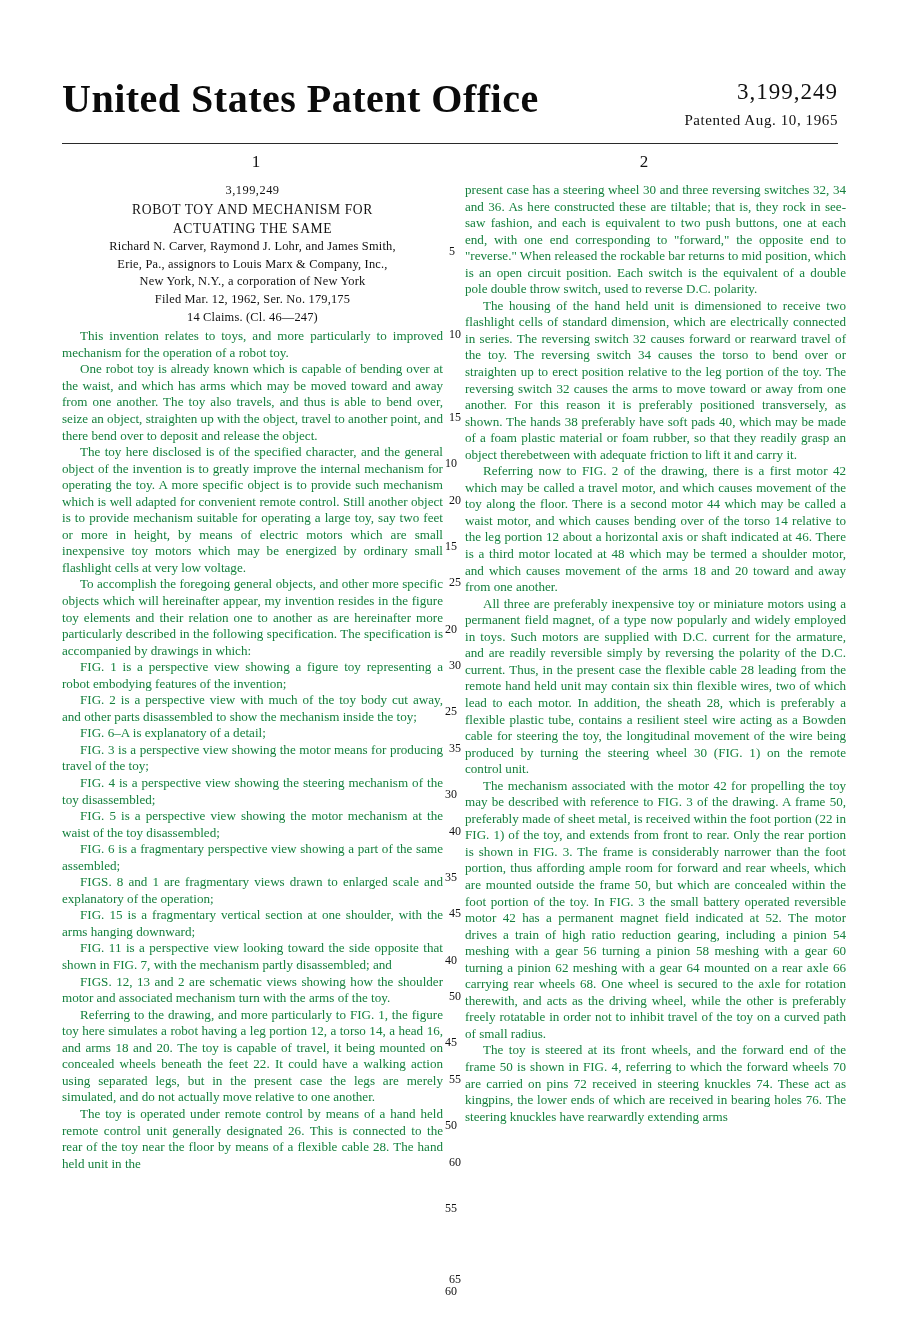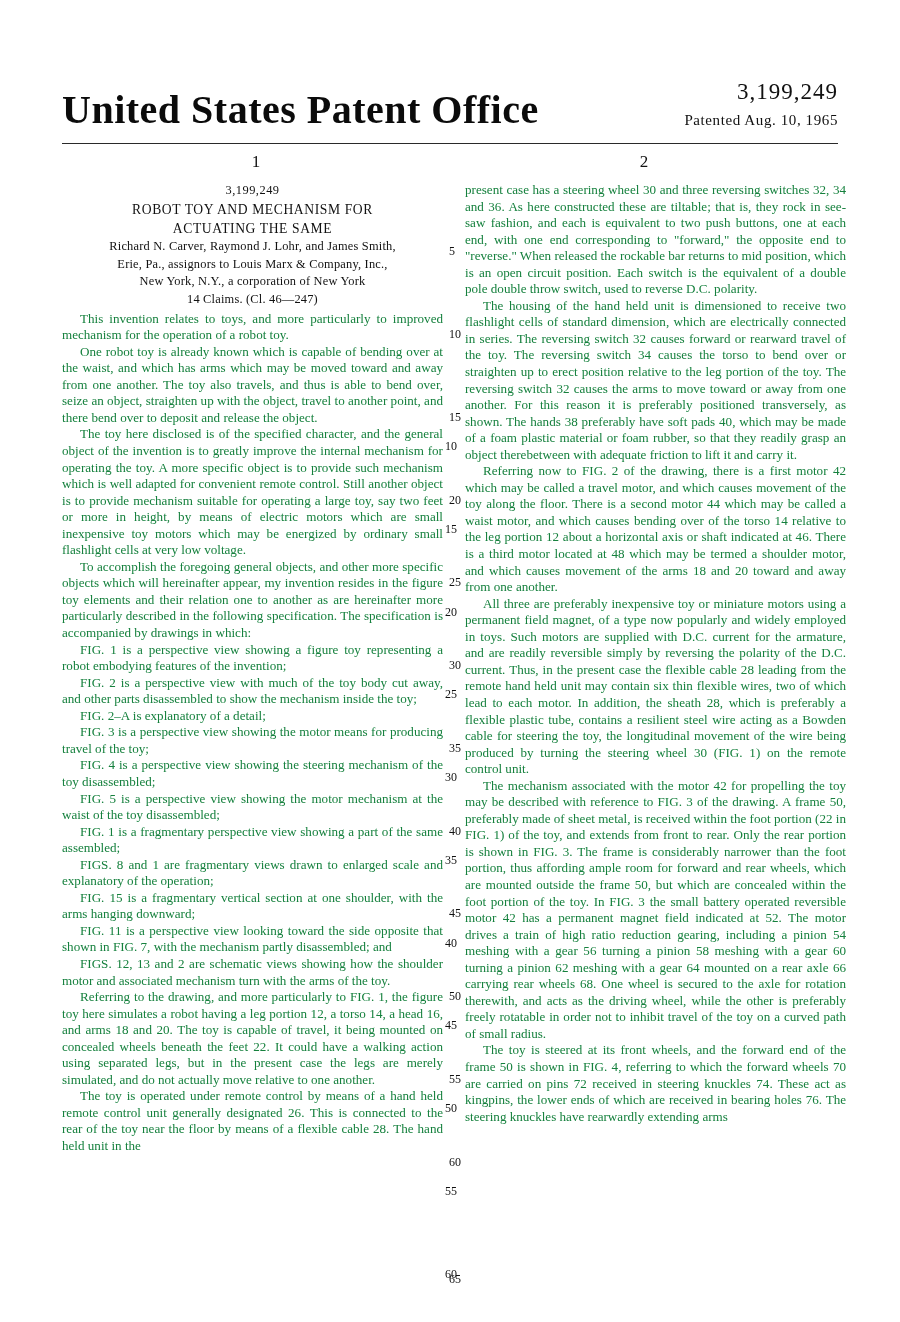--- a/index.html
+++ b/index.html
@@ -21,21 +21,20 @@
     width: 900px;
     height: 1322px;
     padding: 0;
   }
   .masthead {
     position: absolute;
     left: 62px;
     top: 78px;
     width: 776px;
     display: flex;
-    align-items: flex-end;
     justify-content: space-between;
   }
   .office-title {
     font-family: "Liberation Serif", serif;
     font-size: 40px;
     font-weight: bold;
     letter-spacing: 0.5px;
     color: #0b0b0b;
     line-height: 1.05;
     white-space: nowrap;
@@ -149,35 +148,36 @@
 
     <div class="col col-left">
 
       <div class="heading">
         <div class="num">3,199,249</div>
         <div class="big">ROBOT TOY AND MECHANISM FOR</div>
         <div class="big">ACTUATING THE SAME</div>
         <div>Richard N. Carver, Raymond J. Lohr, and James Smith,</div>
         <div>Erie, Pa., assignors to Louis Marx &amp; Company, Inc.,</div>
         <div>New York, N.Y., a corporation of New York</div>
+        <div>Filed Mar. 12, 1962, Ser. No. 179,175</div>
         <div>14 Claims.   (Cl. 46—247)</div>
       </div>
 
       <div class="bodywrap">
         <p class="body">This invention relates to toys, and more particularly to improved mechanism for the operation of a robot toy.</p>
         <p class="body">One robot toy is already known which is capable of bending over at the waist, and which has arms which may be moved toward and away from one another. The toy also travels, and thus is able to bend over, seize an object, straighten up with the object, travel to another point, and there bend over to deposit and release the object.</p>
         <p class="body">The toy here disclosed is of the specified character, and the general object of the invention is to greatly improve the internal mechanism for operating the toy. A more specific object is to provide such mechanism which is well adapted for convenient remote control. Still another object is to provide mechanism suitable for operating a large toy, say two feet or more in height, by means of electric motors which are small inexpensive toy motors which may be energized by ordinary small flashlight cells at very low voltage.</p>
         <p class="body">To accomplish the foregoing general objects, and other more specific objects which will hereinafter appear, my invention resides in the figure toy elements and their relation one to another as are hereinafter more particularly described in the following specification. The specification is accompanied by drawings in which:</p>
         <p class="body">FIG. 1 is a perspective view showing a figure toy representing a robot embodying features of the invention;</p>
         <p class="body">FIG. 2 is a perspective view with much of the toy body cut away, and other parts disassembled to show the mechanism inside the toy;</p>
-        <p class="body">FIG. 2–A is explanatory of a detail;</p>
+        <p class="body">FIG. 6–A is explanatory of a detail;</p>
         <p class="body">FIG. 3 is a perspective view showing the motor means for producing travel of the toy;</p>
         <p class="body">FIG. 4 is a perspective view showing the steering mechanism of the toy disassembled;</p>
         <p class="body">FIG. 5 is a perspective view showing the motor mechanism at the waist of the toy disassembled;</p>
-        <p class="body">FIG. 1 is a fragmentary perspective view showing a part of the same assembled;</p>
+        <p class="body">FIG. 6 is a fragmentary perspective view showing a part of the same assembled;</p>
         <p class="body">FIGS. 8 and 1 are fragmentary views drawn to enlarged scale and explanatory of the operation;</p>
         <p class="body">FIG. 15 is a fragmentary vertical section at one shoulder, with the arms hanging downward;</p>
         <p class="body">FIG. 11 is a perspective view looking toward the side opposite that shown in FIG. 7, with the mechanism partly disassembled; and</p>
         <p class="body">FIGS. 12, 13 and 2 are schematic views showing how the shoulder motor and associated mechanism turn with the arms of the toy.</p>
         <p class="body">Referring to the drawing, and more particularly to FIG. 1, the figure toy here simulates a robot having a leg portion 12, a torso 14, a head 16, and arms 18 and 20. The toy is capable of travel, it being mounted on concealed wheels beneath the feet 22. It could have a walking action using separated legs, but in the present case the legs are merely simulated, and do not actually move relative to one another.</p>
         <p class="body">The toy is operated under remote control by means of a hand held remote control unit generally designated 26. This is connected to the rear of the toy near the floor by means of a flexible cable 28. The hand held unit in the</p>
 
         <span class="ln" style="top:128px">10</span>
         <span class="ln" style="top:211px">15</span>
         <span class="ln" style="top:294px">20</span>

